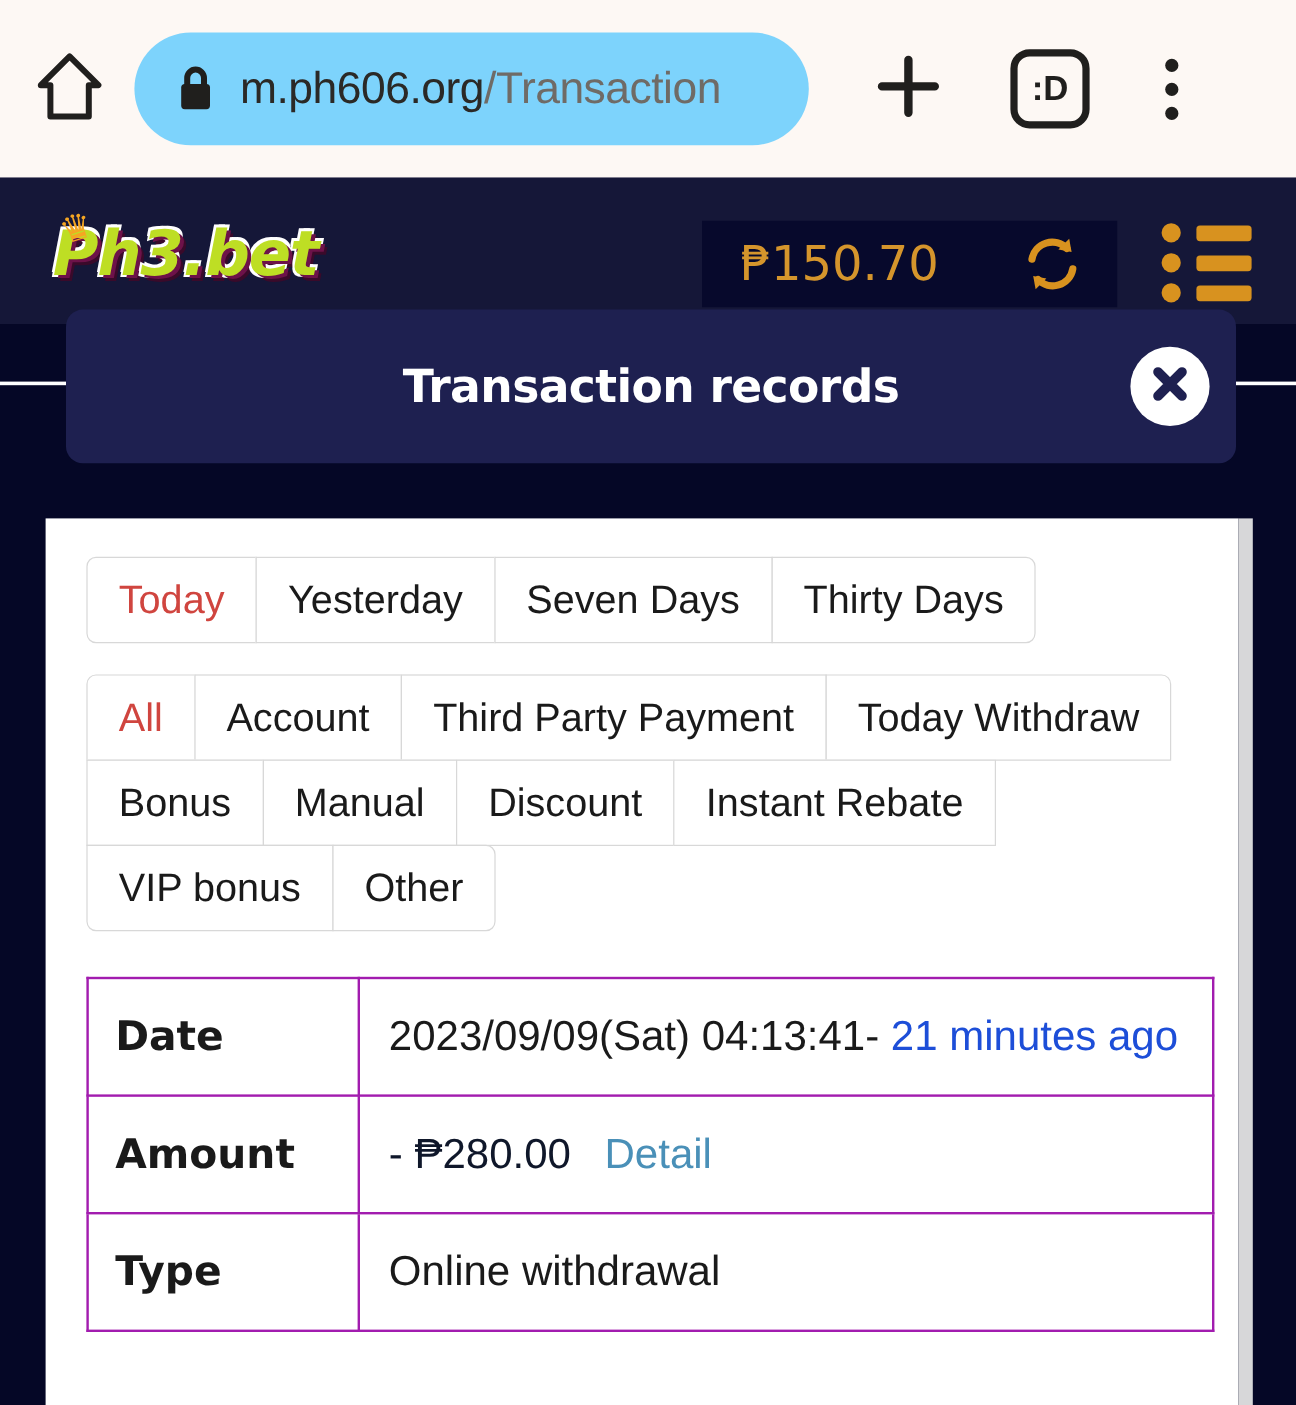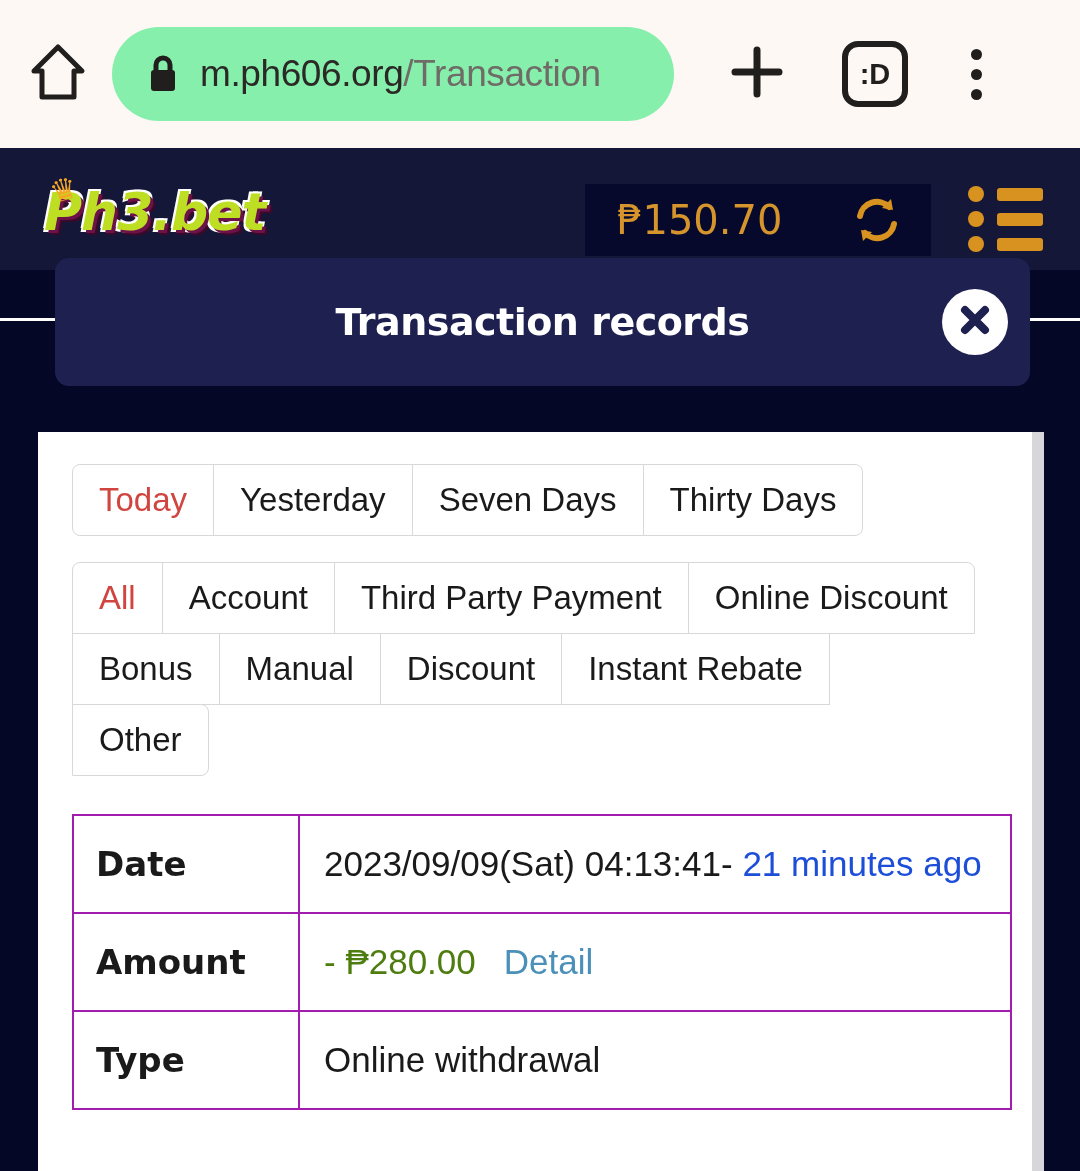--- a/index.html
+++ b/index.html
@@ -24,21 +24,21 @@
   }
   .home-btn {
     width: 72px; height: 72px;
     display: flex; align-items: center; justify-content: center;
     flex: 0 0 auto;
   }
   .url-pill {
     flex: 0 0 auto;
     margin-left: 18px;
     width: 562px; height: 94px;
-    background: #86efac;
+    background: #7dd3fc;
     border-radius: 47px;
     display: flex; align-items: center;
     padding: 0 34px;
     box-sizing: border-box;
   }
   .lock-icon { flex: 0 0 auto; margin-right: 20px; display:flex; }
   .url-text {
     font-size: 37px;
     color: #6f6b66;
     letter-spacing: -0.4px;
@@ -213,21 +213,21 @@
     font-family: "Liberation Sans", sans-serif;
   }
   .record-table td.label {
     width: 178px;
     font-weight: bold;
     font-family: "DejaVu Sans", sans-serif;
     font-size: 34px;
     padding-left: 22px;
   }
   .muted { color: #1d4ed8; }
-  .amount-neg { color: #4d7c0f; }
+  .amount-neg { color: #0f172a; }
   .detail-link { color: #4a90b8; margin-left: 28px; }
 </style>
 </head>
 <body>
 
 <div class="browser-bar">
 
   <div class="home-btn">
     <span>
       <svg width="56" height="58" viewBox="0 0 56 58">
@@ -322,29 +322,30 @@
         <div class="seg-btn">Yesterday</div>
         <div class="seg-btn">Seven Days</div>
         <div class="seg-btn">Thirty Days</div>
       </div>
 
       <div class="type-rows">
         <div class="type-row">
           <div class="seg-btn active">All</div>
           <div class="seg-btn">Account</div>
           <div class="seg-btn">Third Party Payment</div>
-          <div class="seg-btn">Online Discount</div>
+          <div class="seg-btn">Today Withdraw</div>
         </div>
         <div class="type-row">
           <div class="seg-btn">Bonus</div>
           <div class="seg-btn">Manual</div>
           <div class="seg-btn">Discount</div>
           <div class="seg-btn">Instant Rebate</div>
         </div>
         <div class="type-row">
+          <div class="seg-btn">VIP bonus</div>
           <div class="seg-btn">Other</div>
         </div>
       </div>
     </div>
 
     <table class="record-table">
       <tbody>
           <tr>
         <td class="label">Date</td>
         <td><span>2023/09/09(Sat) 04:13:41</span><span>-</span> <span class="muted">21 minutes ago</span></td>

